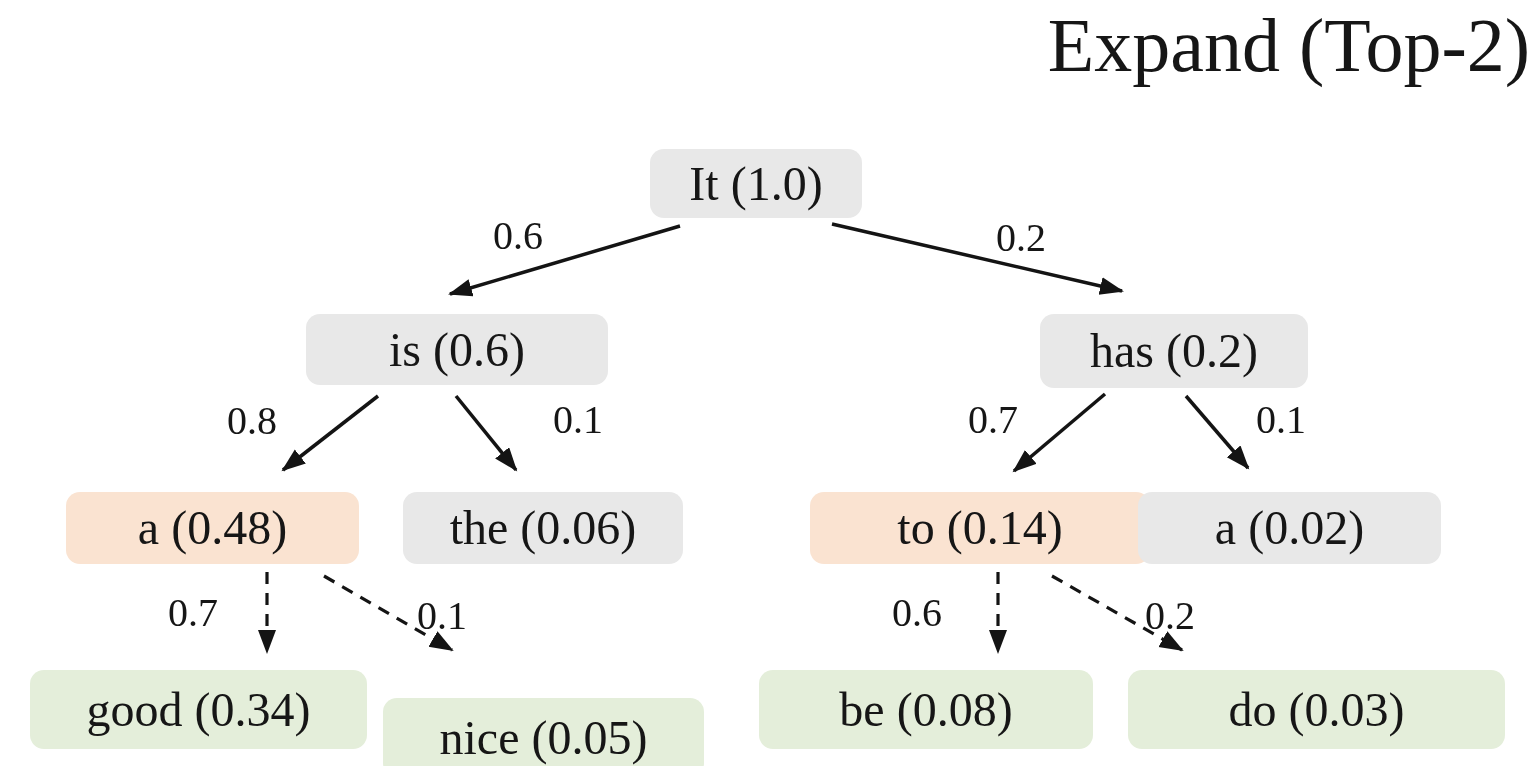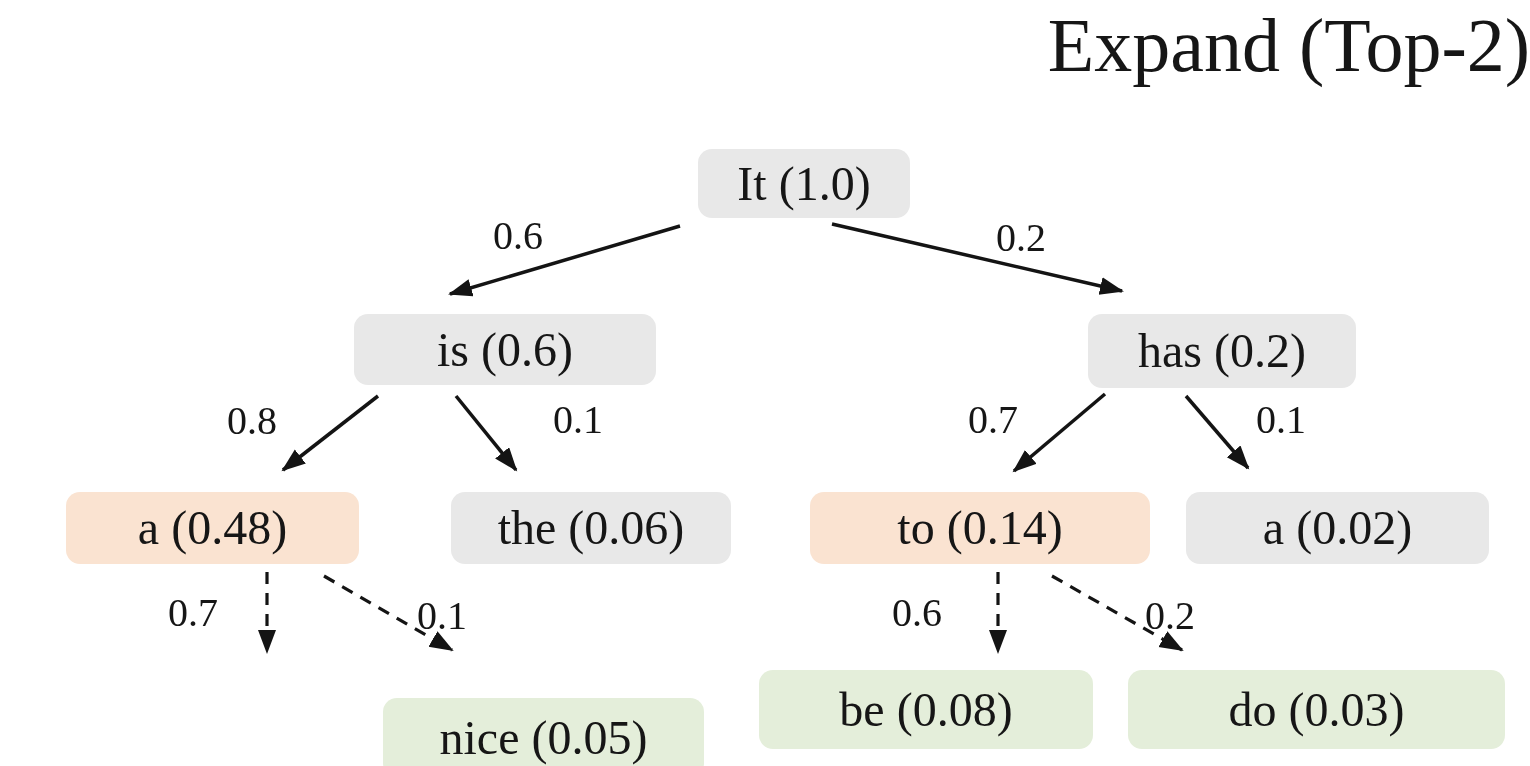--- a/index.html
+++ b/index.html
@@ -39,21 +39,21 @@
     position: absolute;
     display: flex;
     align-items: center;
     justify-content: center;
     border-radius: 14px;
     font-size: 48px;
     line-height: 1;
     white-space: nowrap;
     color: #161616;
   }
-  .node.gray  { background: var(--node-gray,  #e8e8e8); margin-left: 48px; }
+  .node.gray  { background: var(--node-gray,  #e8e8e8); }
   .node.peach { background: var(--node-peach, #fae3d1); }
   .node.green { background: var(--node-green, #e4eeda); }
   .edge-label {
     position: absolute;
     transform: translate(-50%, -50%);
     font-size: 40px;
     line-height: 1;
     white-space: nowrap;
     color: #161616;
     text-align: right;
@@ -86,20 +86,21 @@
     <line class="dashed" x1="1052" y1="576" x2="1182" y2="650" marker-end="url(#arrowhead)"></line>
   </svg>
 
   <div class="node gray" style="left:650px;  top:149px; width:212px; height:69px;">It (1.0)</div>
   <div class="node gray" style="left:306px;  top:314px; width:302px; height:71px;">is (0.6)</div>
   <div class="node gray" style="left:1040px; top:314px; width:268px; height:74px;">has (0.2)</div>
   <div class="node peach" style="left:66px;   top:492px; width:293px; height:72px;">a (0.48)</div>
   <div class="node gray" style="left:403px;  top:492px; width:280px; height:72px;">the (0.06)</div>
   <div class="node peach" style="left:810px;  top:492px; width:340px; height:72px;">to (0.14)</div>
   <div class="node gray" style="left:1138px; top:492px; width:303px; height:72px;">a (0.02)</div>
+  <div class="node green" style="left:30px;   top:670px; width:337px; height:79px;">good (0.34)</div>
   <div class="node green" style="left:383px;  top:670px; width:321px; height:79px;margin-top:28px;">nice (0.05)</div>
   <div class="node green" style="left:759px;  top:670px; width:334px; height:79px;">be (0.08)</div>
   <div class="node green" style="left:1128px; top:670px; width:377px; height:79px;">do (0.03)</div>
 
   <div class="edge-label" style="left:518px;  top:236px;">0.6</div>
   <div class="edge-label" style="left:1021px; top:238px;">0.2</div>
   <div class="edge-label" style="left:252px;  top:421px;">0.8</div>
   <div class="edge-label" style="left:578px;  top:420px;">0.1</div>
   <div class="edge-label" style="left:993px;  top:420px;">0.7</div>
   <div class="edge-label" style="left:1281px; top:420px;">0.1</div>

